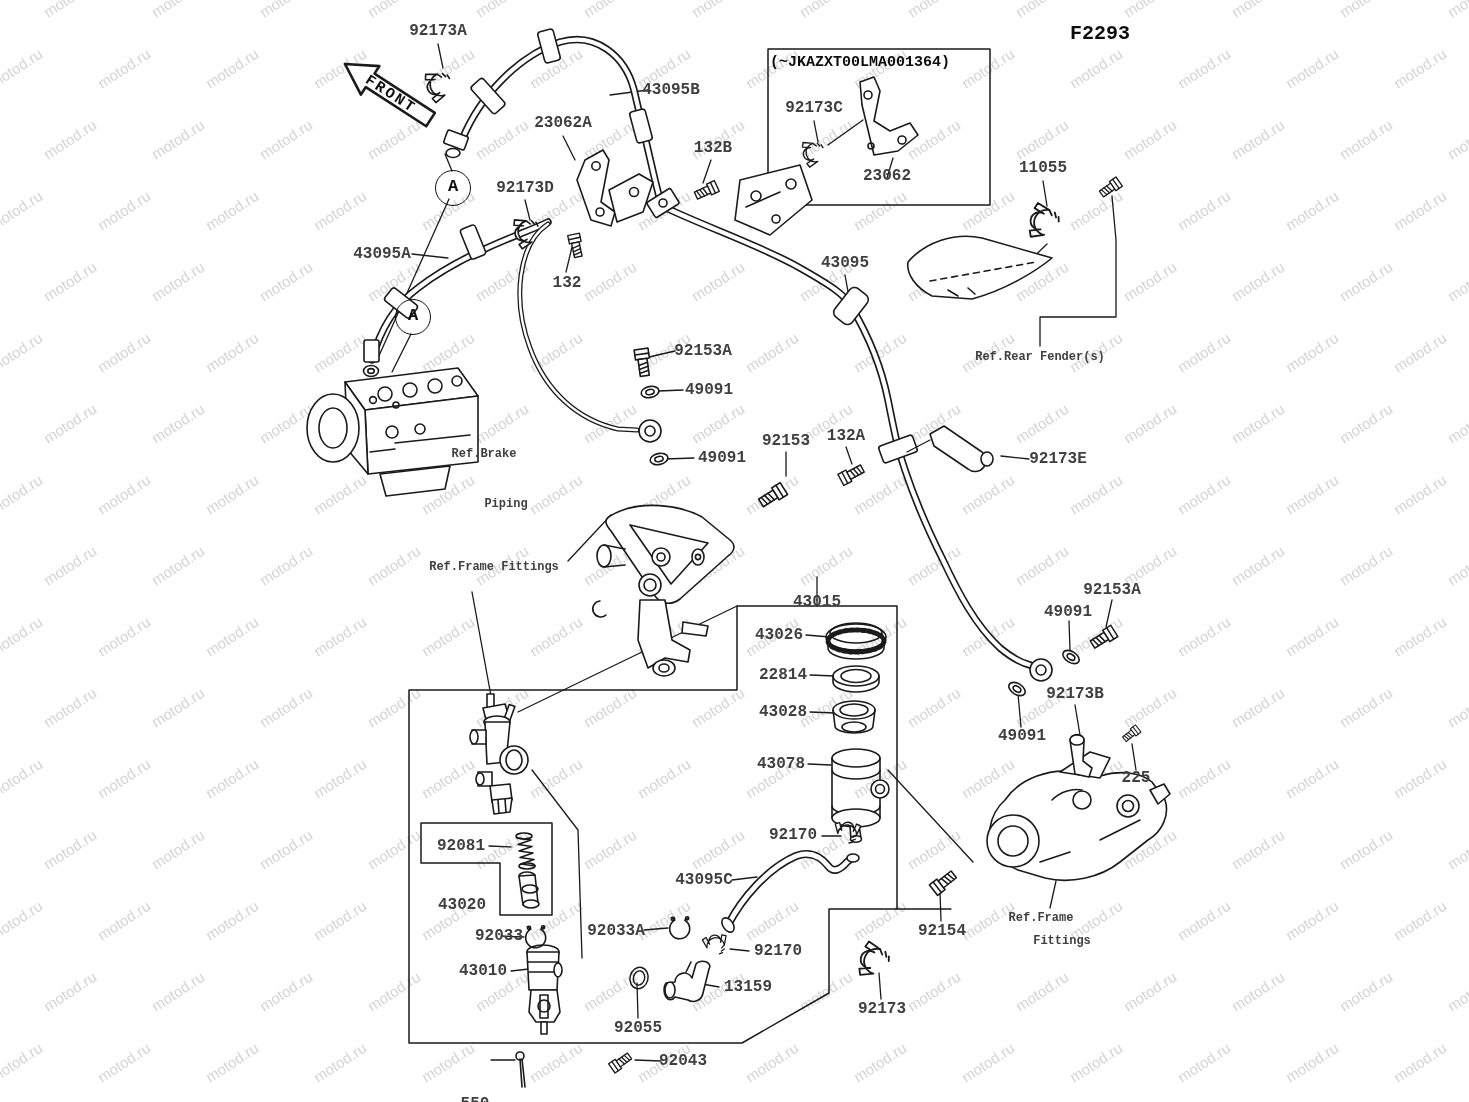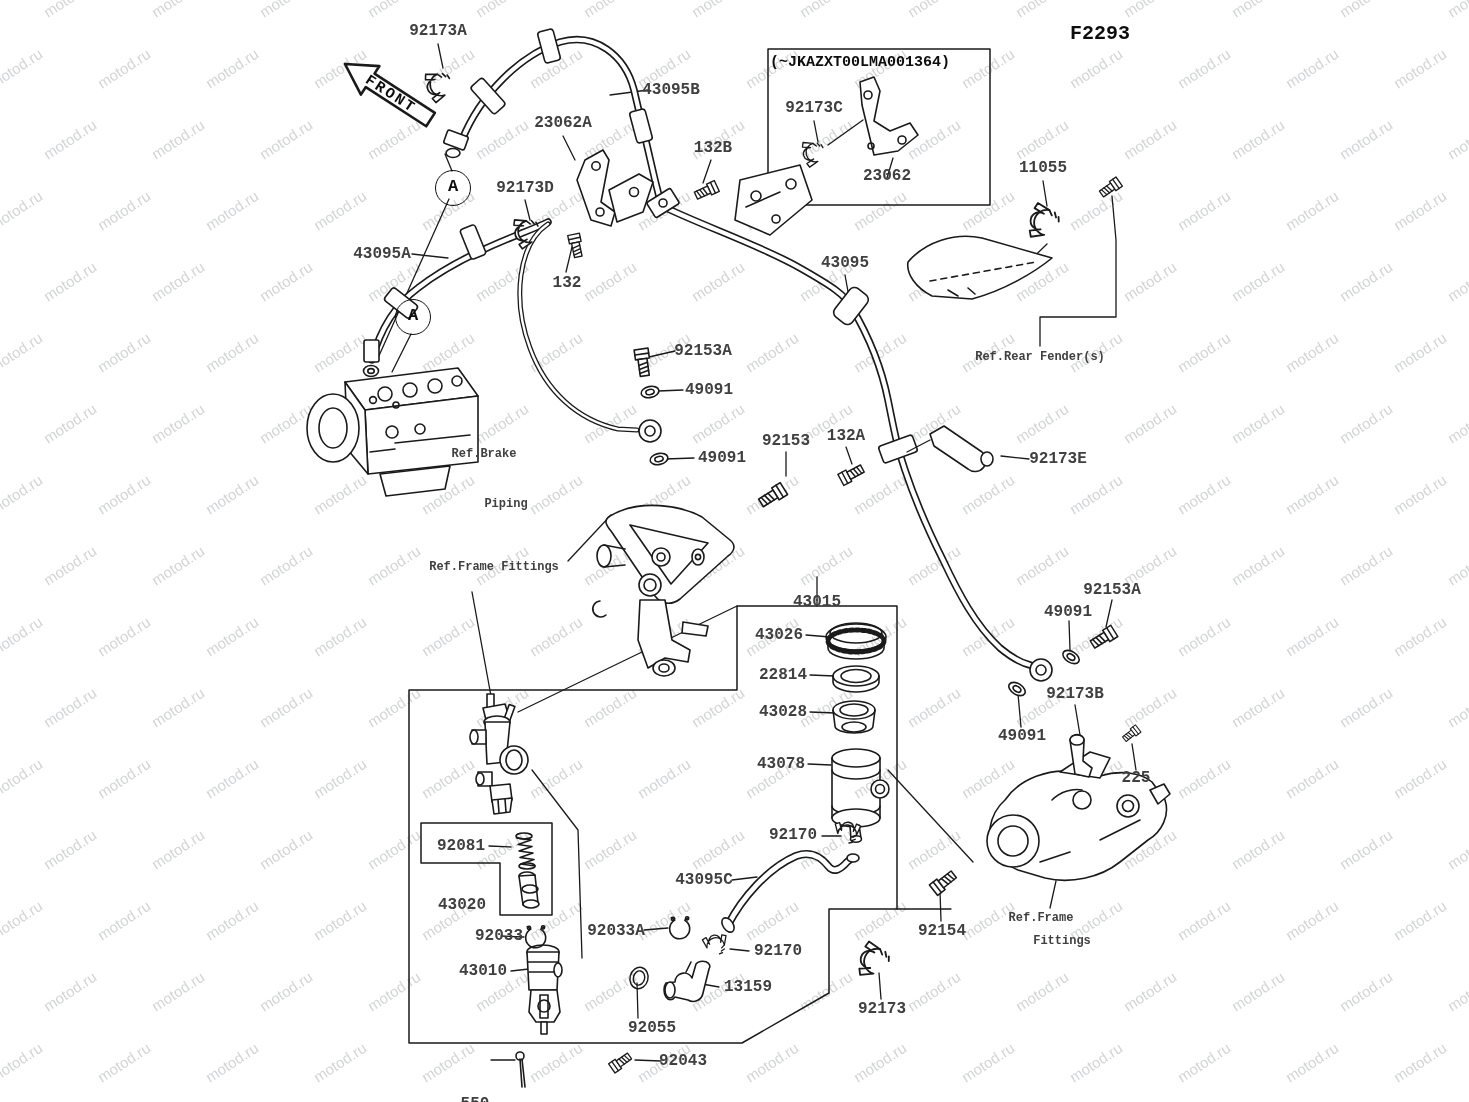--- a/index.html
+++ b/index.html
@@ -640,21 +640,21 @@
       <div class="lbl part" style="left: 781px; top: 764px;">43078</div>
       <div class="lbl part" style="left: 793px; top: 835px;">92170</div>
       <div class="lbl part" style="left: 704px; top: 880px;">43095C</div>
       <div class="lbl part" style="left: 461px; top: 846px;">92081</div>
       <div class="lbl part" style="left: 462px; top: 905px;">43020</div>
       <div class="lbl part" style="left: 482px; top: 936px; margin-left: 17px;">92033</div>
       <div class="lbl part" style="left: 616px; top: 931px;">92033A</div>
       <div class="lbl part" style="left: 483px; top: 971px;">43010</div>
       <div class="lbl part" style="left: 778px; top: 951px;">92170</div>
       <div class="lbl part" style="left: 748px; top: 987px;">13159</div>
-      <div class="lbl part" style="left: 652px; top: 1028px; text-align: center;">92055</div>
+      <div class="lbl part" style="left: 638px; top: 1028px; text-align: center;">92055</div>
       <div class="lbl part" style="left: 942px; top: 931px;">92154</div>
       <div class="lbl part" style="left: 882px; top: 1009px;">92173</div>
       <div class="lbl part" style="left: 475px; top: 1104px;">550</div>
       <div class="lbl part" style="left: 683px; top: 1061px;">92043</div>
       <div class="lbl ref" style="left: 1040px; top: 357px;">Ref.Rear Fender(s)</div>
       <div class="lbl ref" style="left: 484px; top: 454px;">Ref.Brake</div>
       <div class="lbl ref" style="left: 506px; top: 477px; margin-top: 27px;">Piping</div>
       <div class="lbl ref" style="left: 494px; top: 567px;">Ref.Frame Fittings</div>
       <div class="lbl ref" style="left: 1041px; top: 918px;">Ref.Frame</div>
       <div class="lbl ref" style="left: 1062px; top: 941px;">Fittings</div>

